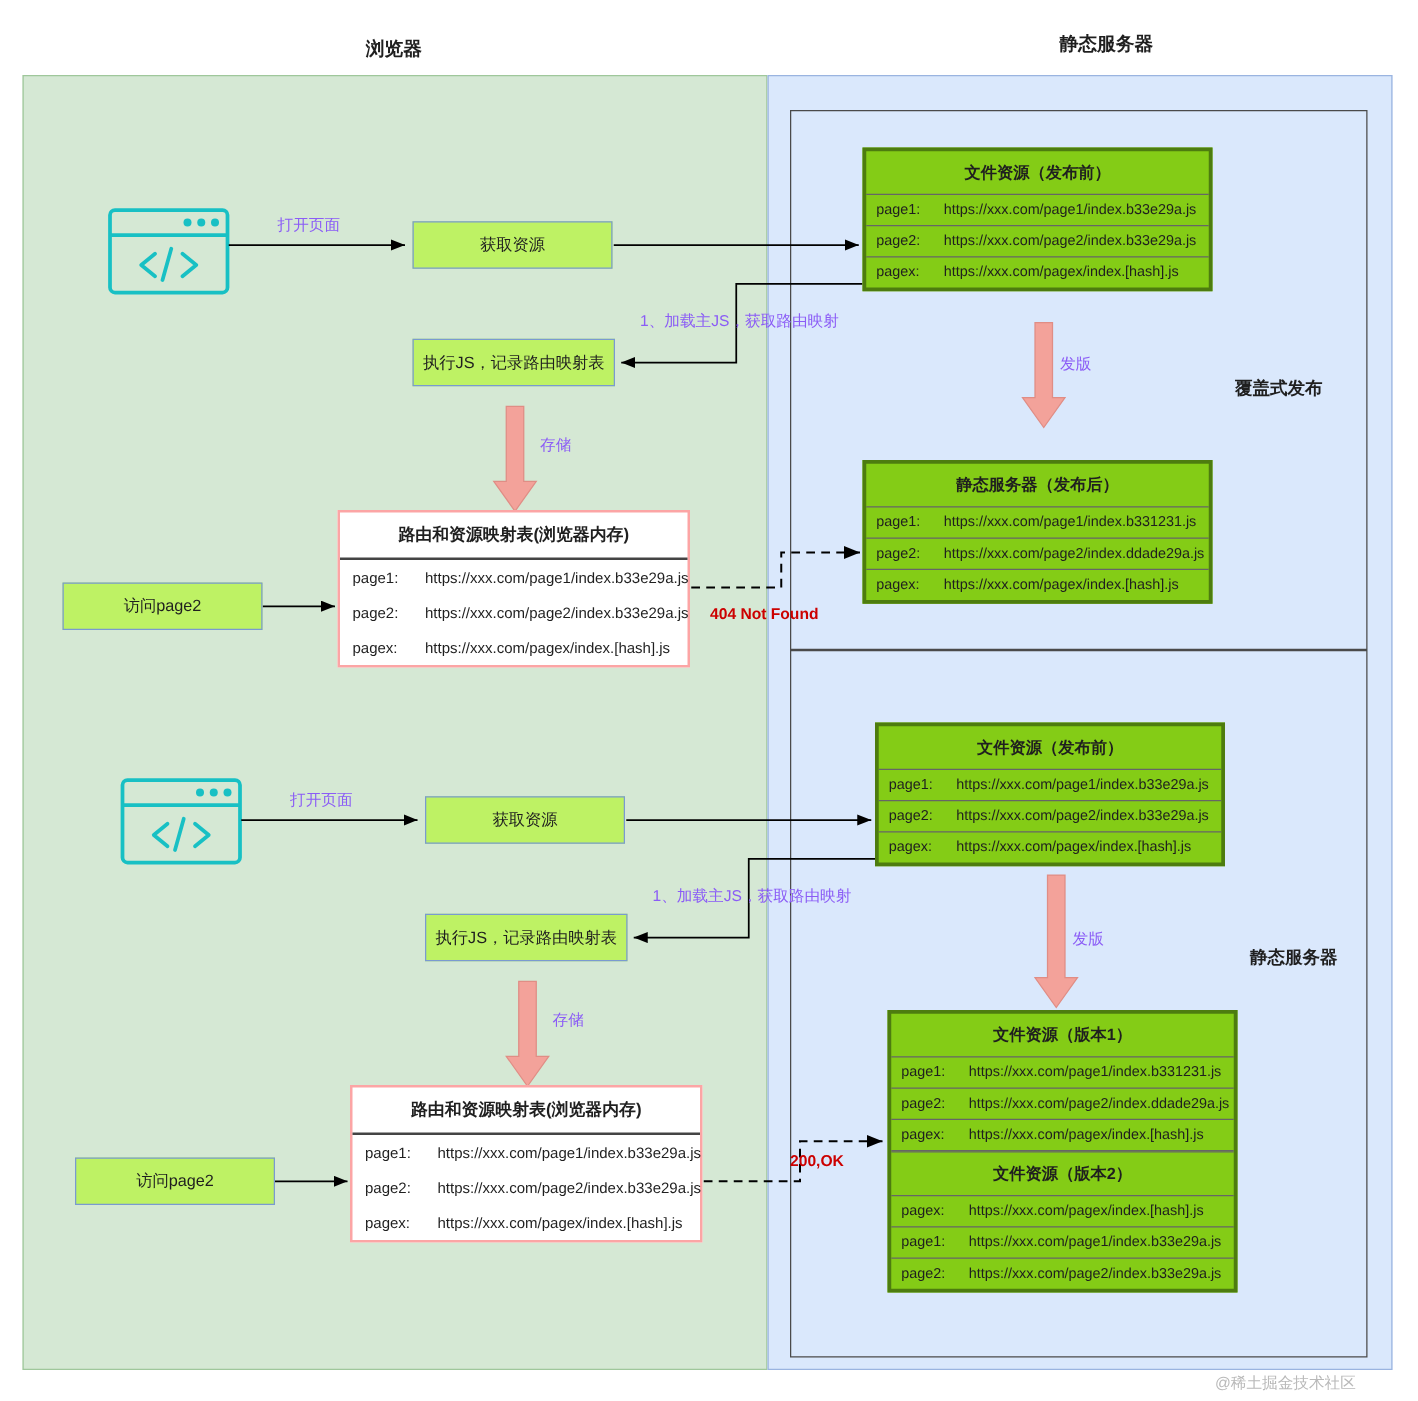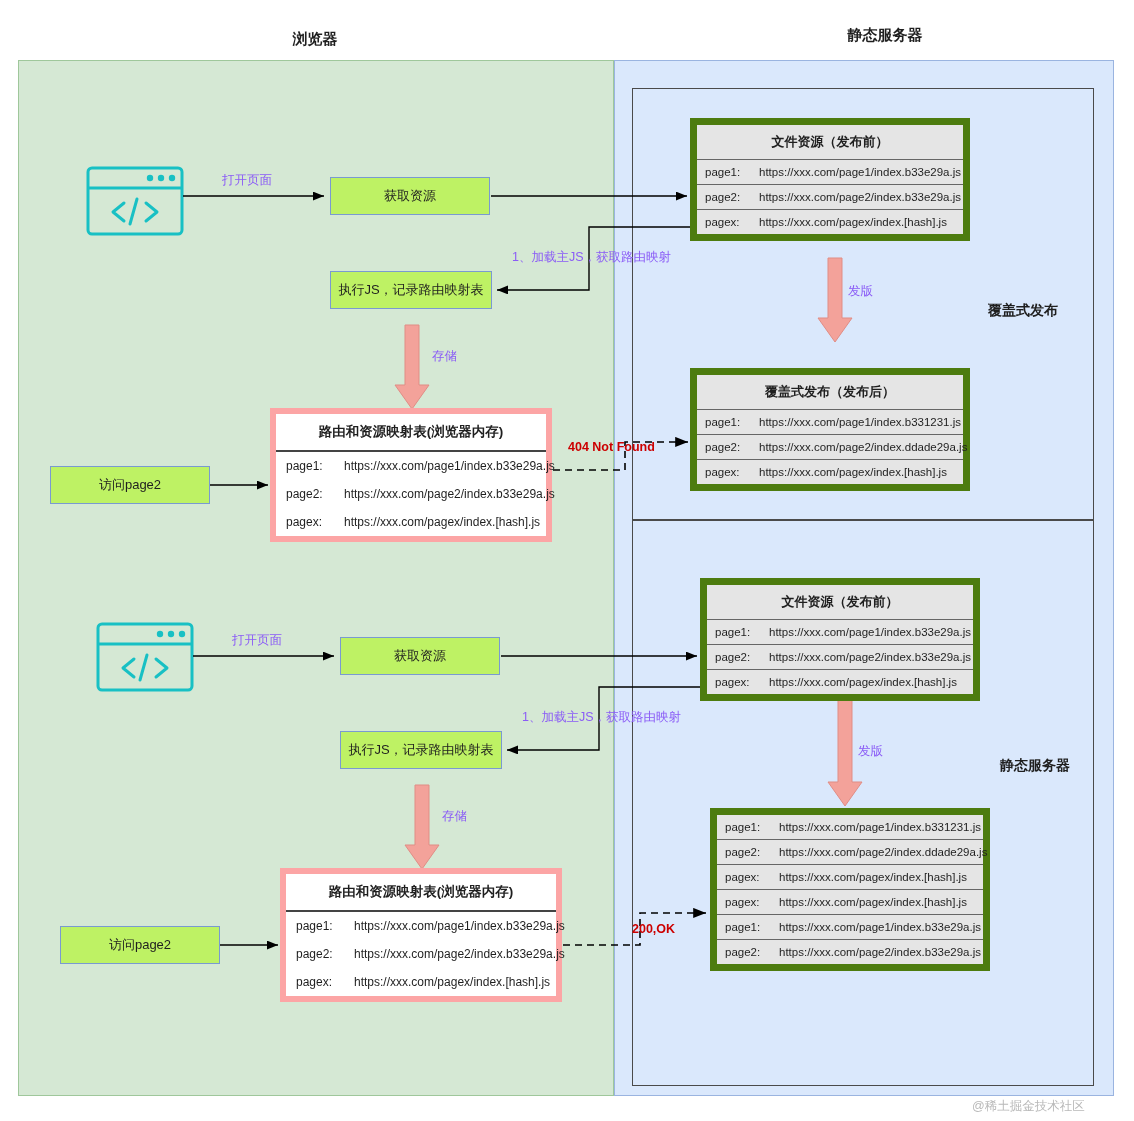--- a/index.html
+++ b/index.html
@@ -10,26 +10,26 @@
   }
   .abs{position:absolute;box-sizing:border-box;}
   
   .col-title{font-size:15px;font-weight:bold;text-align:center;}
   
   .panel-browser{left:18px;top:60px;width:596px;height:1036px;background:#d5e8d4;border:1px solid #9fc79b;}
   .panel-server{left:614px;top:60px;width:500px;height:1036px;background:#dae8fc;border:1px solid #9ab4e0;}
   .panel-inner{border:1px solid #4a4a4a;background:transparent;}
   
   .box{background:#bef264;border:1px solid #7a9ad0;display:flex;align-items:center;justify-content:center;font-size:13px;text-align:center;}
-  .tbl{background:#e5e5e5;border:7px solid #4d7c0f;}
+  .tbl{background:#84cc16;border:3px solid #4d7c0f;}
   .tbl-head{font-size:13px;font-weight:bold;text-align:center;padding:8px 4px;border-bottom:1px solid #666;}
   .tbl-row{font-size:11.5px;padding:6px 8px;border-bottom:1px solid #666;display:flex;gap:10px;white-space:nowrap;}
   .tbl-row:last-child{border-bottom:none;}
   .tbl-row .k{min-width:44px;}
-  .map-tbl{background:#ffffff;border:6px solid #fca5a5;}
+  .map-tbl{background:#ffffff;border:2px solid #fca5a5;}
   .map-head{font-size:13.5px;font-weight:bold;text-align:center;padding:9px 4px;border-bottom:2px solid #444;}
   .map-row{font-size:12px;padding:7px 10px;display:flex;gap:12px;white-space:nowrap;}
   .map-row .k{min-width:46px;}
   .lbl{font-size:12.5px;color:#8b5cf6;white-space:nowrap;}
   .lbl-b{font-size:14px;font-weight:bold;white-space:nowrap;}
   .status{font-size:12.5px;font-weight:bold;color:#cc0000;white-space:nowrap;}
   .watermark{font-size:12.5px;color:#b9b9b9;}
   svg{position:absolute;left:0;top:0;pointer-events:none;}
   .code-icon{stroke:#18c0c4;}
 </style>
@@ -125,41 +125,41 @@
     <span class="k">page2:</span>
     <span>https://xxx.com/page2/index.b33e29a.js</span>
   </div>
   <div class="map-row">
     <span class="k">pagex:</span>
     <span>https://xxx.com/pagex/index.[hash].js</span>
   </div>
 </div>
 
 <div class="abs box" style="left:50px;top:466px;width:160px;height:38px;">访问page2</div>
-<div class="abs status" style="left:568px;top:440px;">404 Not Found</div>
+<div class="abs status" style="left:568px;top:484px;">404 Not Found</div>
 
 <div class="abs tbl" style="left:690px;top:118px;width:280px;">
   <div class="tbl-head">文件资源（发布前）</div>
   <div class="tbl-row">
       <span class="k">page1:</span>
       <span>https://xxx.com/page1/index.b33e29a.js</span>
     </div>
   <div class="tbl-row">
       <span class="k">page2:</span>
       <span>https://xxx.com/page2/index.b33e29a.js</span>
     </div>
   <div class="tbl-row">
       <span class="k">pagex:</span>
       <span>https://xxx.com/pagex/index.[hash].js</span>
     </div>
 </div>
 <div class="abs lbl" style="left:848px;top:283px;">发版</div>
 
 <div class="abs tbl" style="left:690px;top:368px;width:280px;">
-  <div class="tbl-head">覆盖式发布（发布后）</div>
+  <div class="tbl-head">静态服务器（发布后）</div>
   <div class="tbl-row">
       <span class="k">page1:</span>
       <span>https://xxx.com/page1/index.b331231.js</span>
     </div>
   <div class="tbl-row">
       <span class="k">page2:</span>
       <span>https://xxx.com/page2/index.ddade29a.js</span>
     </div>
   <div class="tbl-row">
       <span class="k">pagex:</span>
@@ -203,32 +203,34 @@
       <span>https://xxx.com/page2/index.b33e29a.js</span>
     </div>
   <div class="tbl-row">
       <span class="k">pagex:</span>
       <span>https://xxx.com/pagex/index.[hash].js</span>
     </div>
 </div>
 <div class="abs lbl" style="left:858px;top:743px;">发版</div>
 
 <div class="abs tbl" style="left:710px;top:808px;width:280px;">
+  <div class="tbl-head">文件资源（版本1）</div>
   <div class="tbl-row">
       <span class="k">page1:</span>
       <span>https://xxx.com/page1/index.b331231.js</span>
     </div>
   <div class="tbl-row">
       <span class="k">page2:</span>
       <span>https://xxx.com/page2/index.ddade29a.js</span>
     </div>
   <div class="tbl-row">
       <span class="k">pagex:</span>
       <span>https://xxx.com/pagex/index.[hash].js</span>
     </div>
+  <div class="tbl-head" style="border-top:1px solid #666;">文件资源（版本2）</div>
   <div class="tbl-row">
       <span class="k">pagex:</span>
       <span>https://xxx.com/pagex/index.[hash].js</span>
     </div>
   <div class="tbl-row">
       <span class="k">page1:</span>
       <span>https://xxx.com/page1/index.b33e29a.js</span>
     </div>
   <div class="tbl-row">
       <span class="k">page2:</span>

